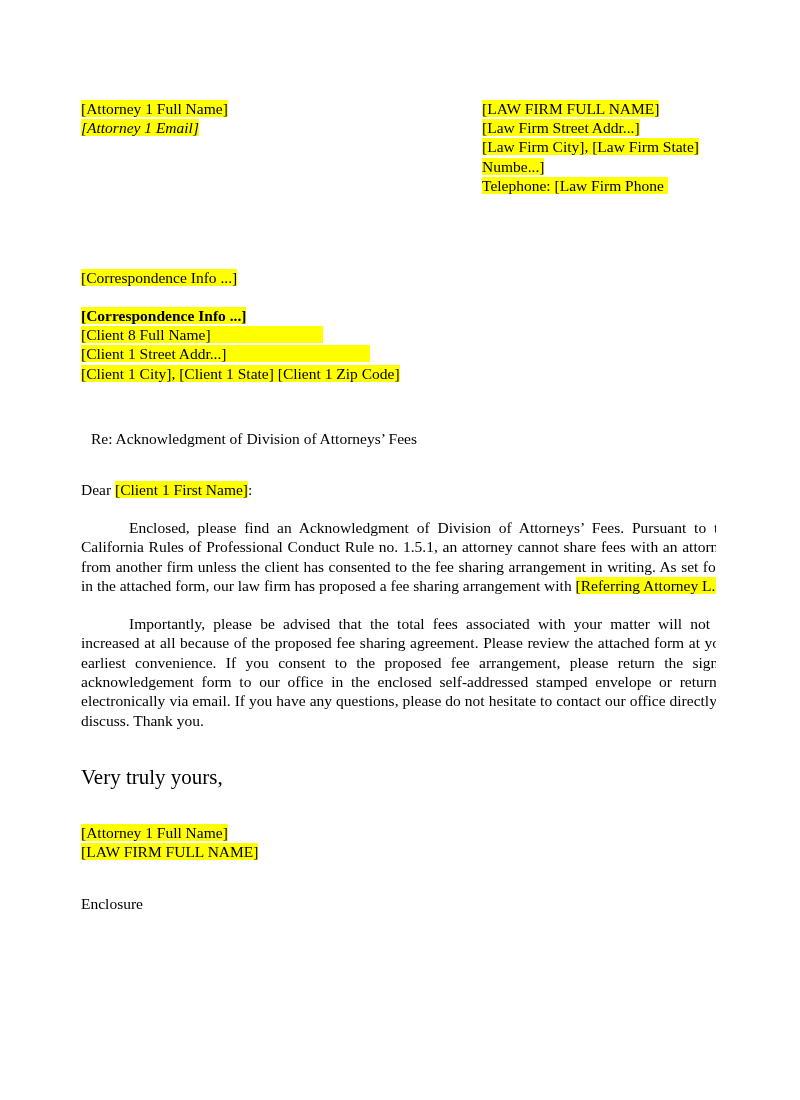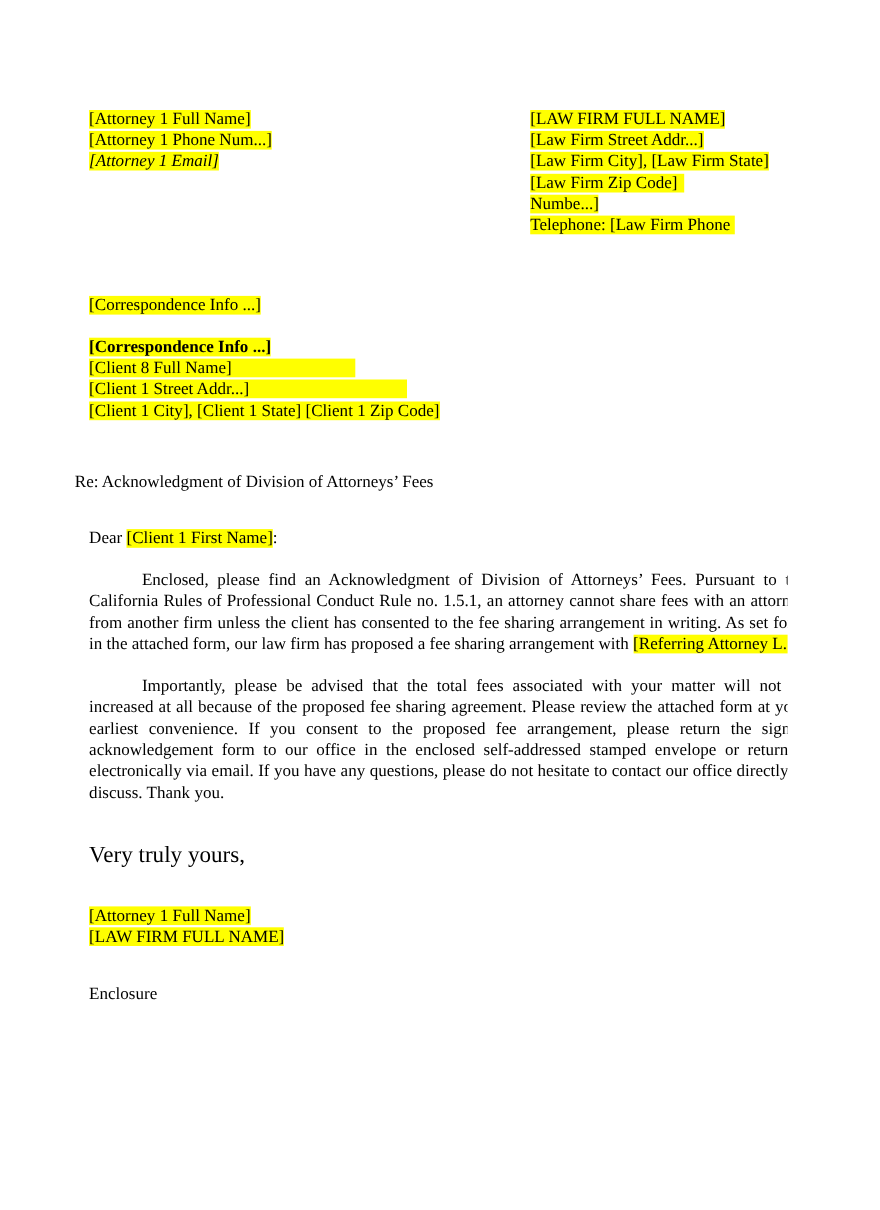--- a/index.html
+++ b/index.html
@@ -71,21 +71,21 @@
   }
   .recipient .ln { white-space: pre-wrap; }
 
   
   .hl-pad-1 { padding-right: 112px; }
   .hl-pad-2 { padding-right: 143px; font-family: Liberation Serif, serif; }
   .hl-pad-sm { padding-right: 6px; }
 
   .re-line {
     position: absolute;
-    left: 68px;
+    left: 91px;
     top: 429px;
     font-size: 15.5px;
     line-height: 19.2px;
   }
   .salutation {
     position: absolute;
     left: 81px;
     top: 480px;
     font-size: 15.5px;
     line-height: 19.2px;
@@ -132,29 +132,27 @@
 </style>
 </head>
 <body>
 
 <div class="page">
 
   <div class="letterhead">
 
     <div class="lh-left">
       <div class="ln"><span class="hl">[Attorney 1 Full Name]</span></div>
-      <div class="ln"><span class="hl">[Attorney 1 Phone Num...]</span></div>
       <div class="ln"><span class="hl ital">[Attorney 1 Email]</span></div>
     </div>
 
     <div class="lh-right">
       <div class="ln"><span class="hl">[LAW FIRM FULL NAME]</span></div>
       <div class="ln"><span class="hl">[Law Firm Street Addr...]</span></div>
       <div class="ln"><span class="hl">[Law Firm City], [Law Firm State]</span></div>
-      <div class="ln"><span class="hl hl-pad-sm">[Law Firm Zip Code]</span></div>
       <div class="ln"><span class="hl">Numbe...]</span></div>
       <div class="ln"><span class="hl">Telephone: [Law Firm Phone </span></div>
     </div>
 
   </div>
 
   <div class="corr-top">
     <span class="hl">[Correspondence Info ...]</span>
   </div>
 

